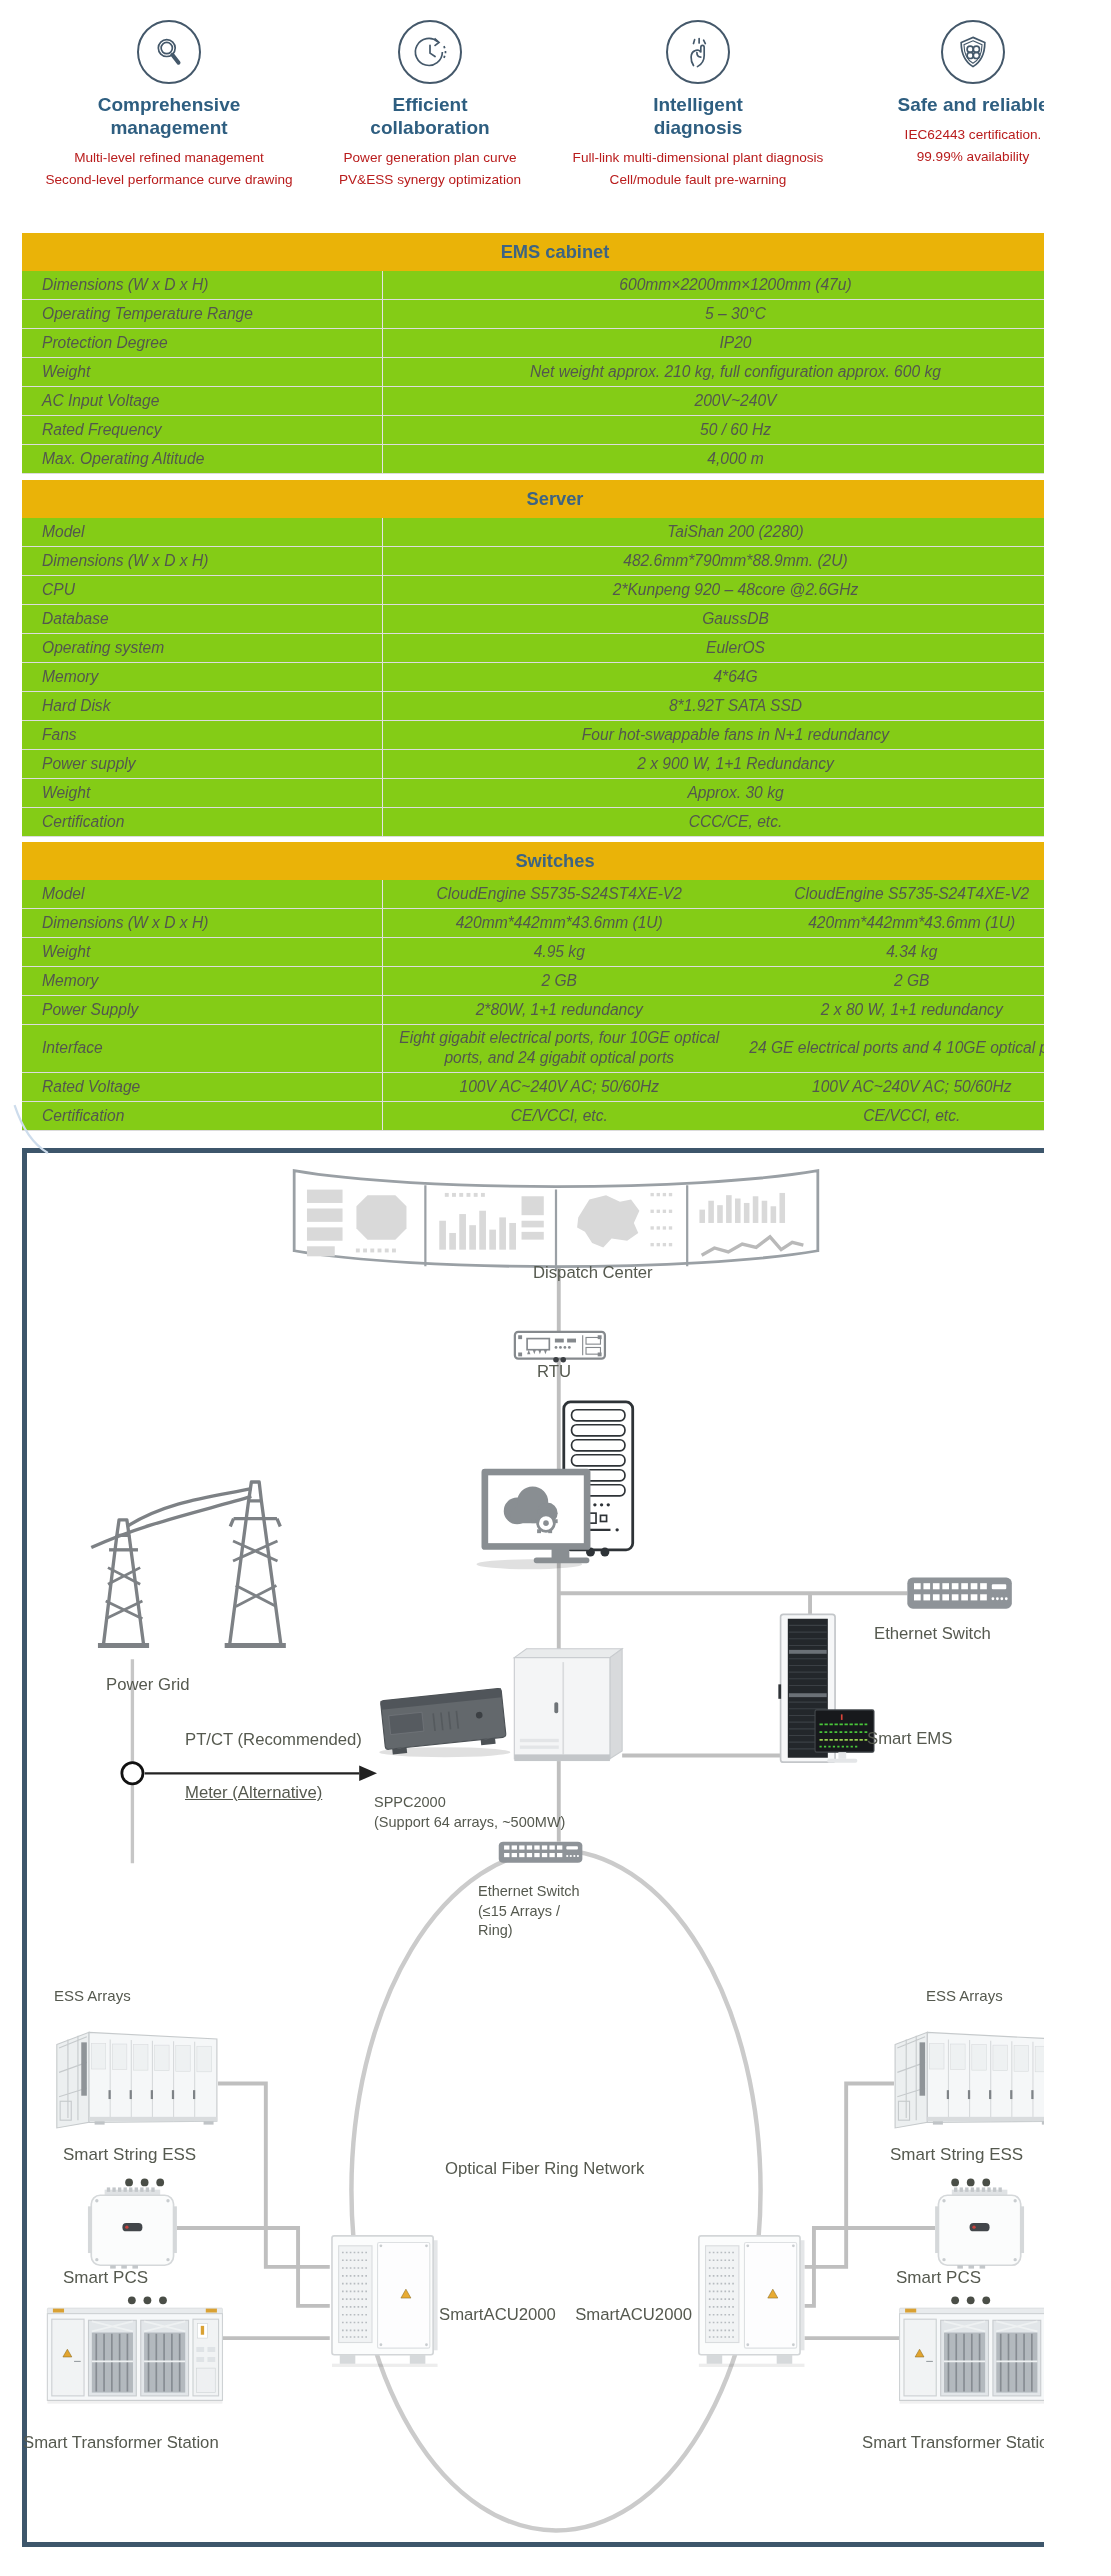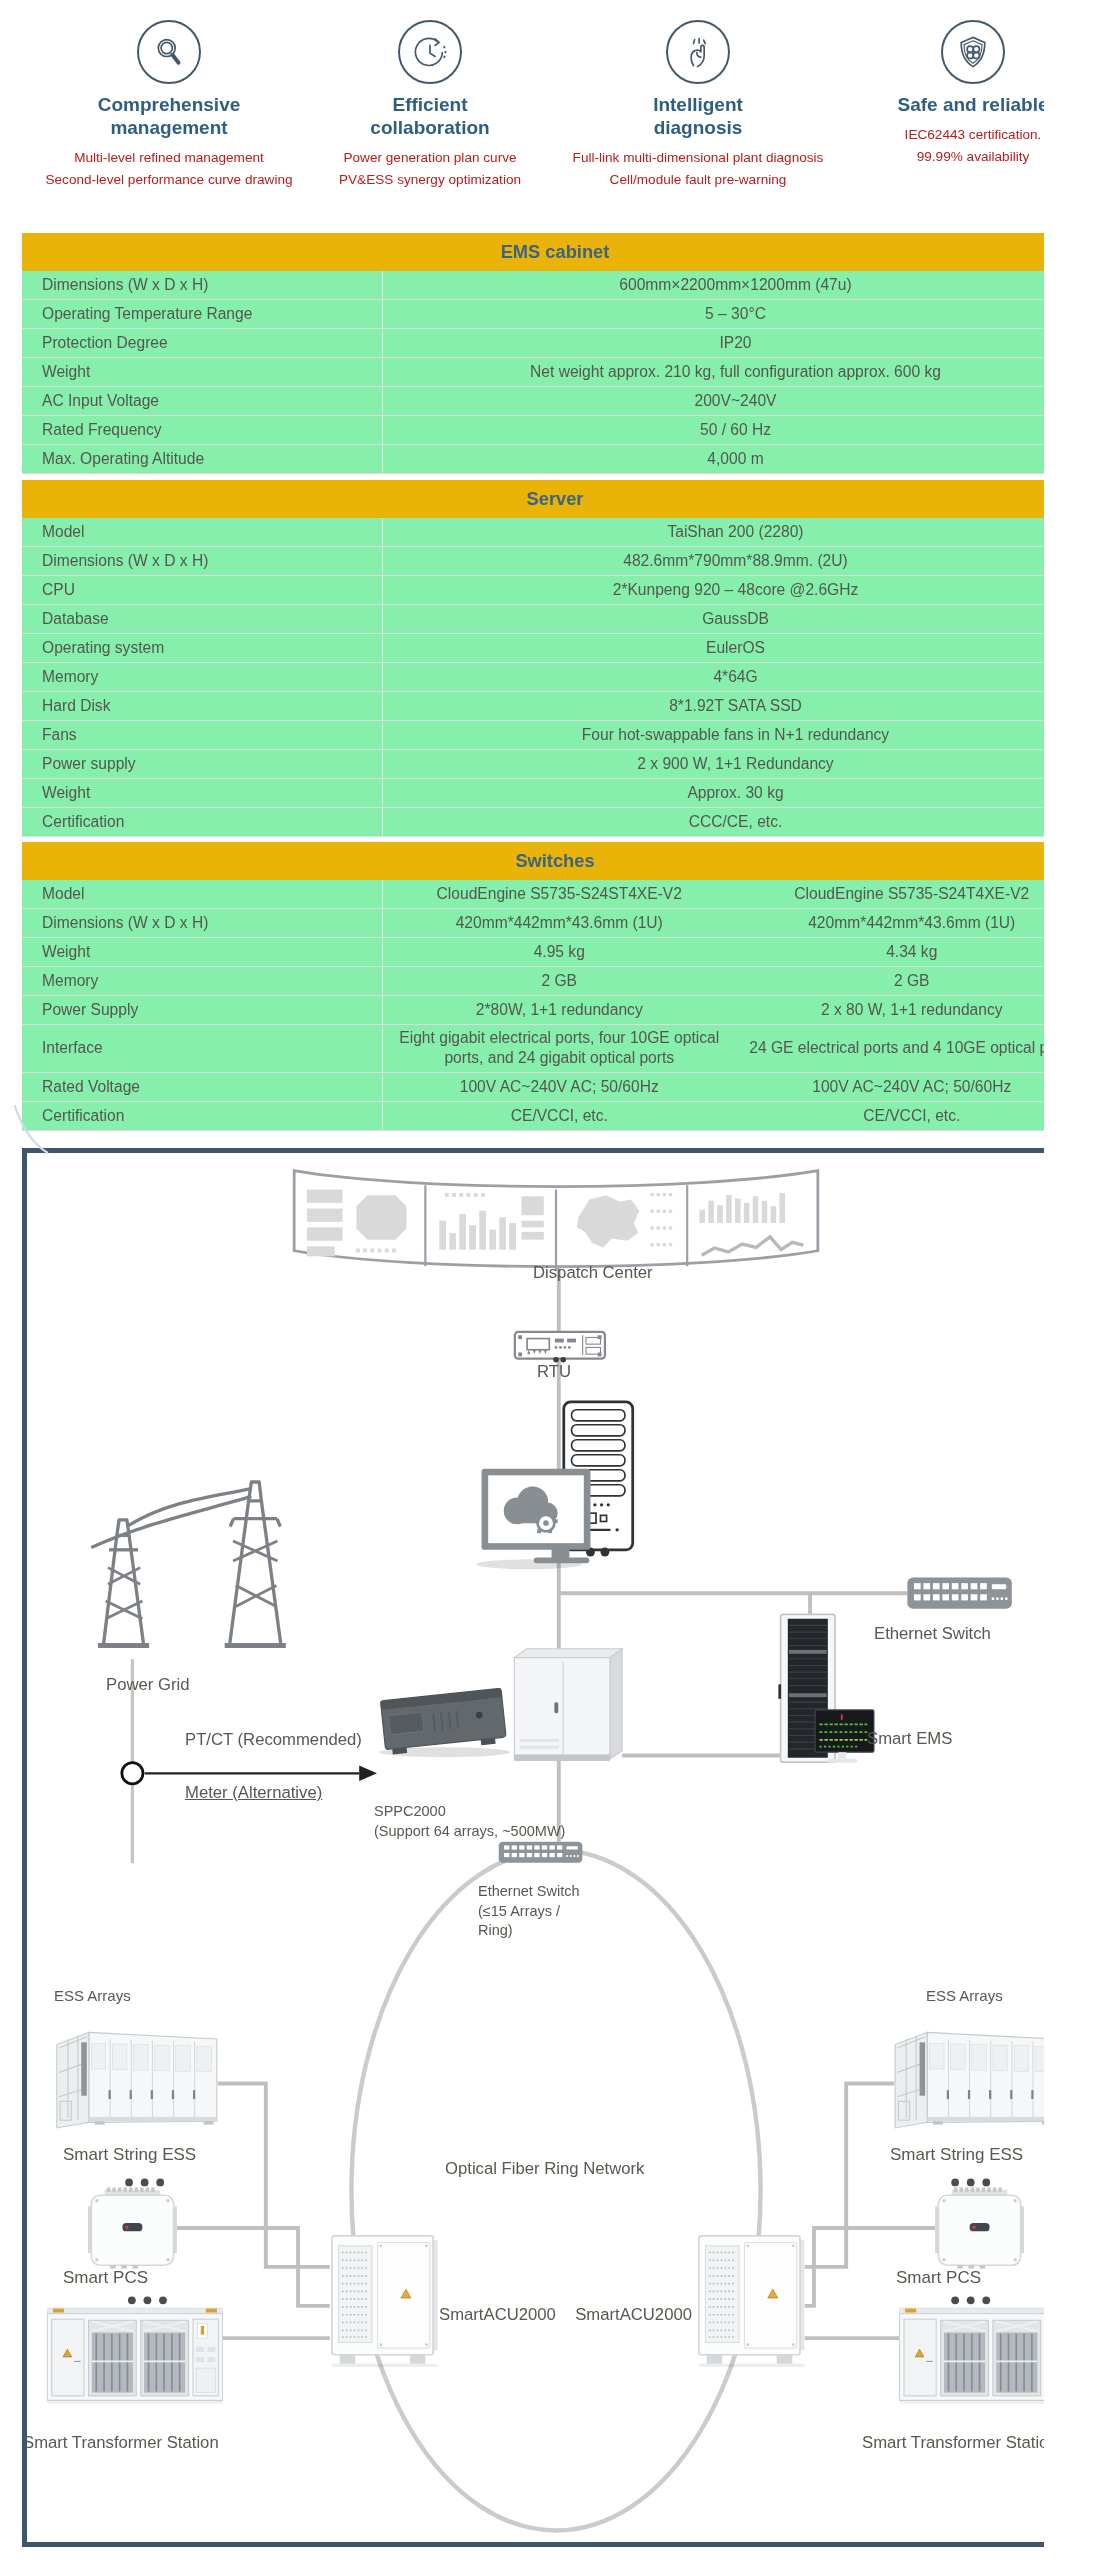--- a/index.html
+++ b/index.html
@@ -12,21 +12,21 @@
   .feature .ring svg{display:block;}
   .feature-title{width:172px;margin:9px auto 0;font-size:19px;font-weight:bold;
                  color:#2e5e80;line-height:23px;}
   .feature-sub{margin-top:7.8px;font-size:13.6px;color:#b91c1c;line-height:22px;white-space:nowrap;}
   
   #tables{position:absolute;left:22px;top:233px;width:1066px;}
   .spec-table{margin-top:5.6px;}
   .spec-table:first-child{margin-top:0;}
   .spec-header{height:38px;line-height:38px;background:#eab308;color:#3d6483;
                font-size:18.3px;font-weight:700;text-align:center;}
-  .spec-row{display:flex;min-height:28px;border-bottom:0.6px solid #dcdcdc;background:#86efac;}
+  .spec-row{display:flex;min-height:28px;border-bottom:0.6px solid #dcdcdc;background:#84cc16;font-style:italic;}
   .spec-row .cell{display:flex;align-items:center;font-size:15.6px;color:#53574e;line-height:20px;}
   .cell.label{flex:0 0 340px;padding-left:20px;}
   .cell.value{flex:1;justify-content:center;text-align:center;border-left:0.6px solid #e3e3e3;
               padding:3.3px 7.8px;}
   .cell.value ~ .cell.value{border-left:none;}
   
   #diagram-frame{position:absolute;left:22px;top:1148px;width:1066px;height:1399px;
                  border:5.6px solid #3d566b;background:#fff;box-sizing:border-box;}
   #gfx{position:absolute;left:0;top:0;}
   .dlabel{position:absolute;color:#55594f;font-size:16.7px;text-align:left;line-height:20px;}
@@ -618,21 +618,21 @@
     </g>
   </svg>
 
   <div class="dlabel" style="left:533px;top:1263px;width:200px;">Dispatch Center</div>
   <div class="dlabel" style="left:537px;top:1362px;width:89px;">RTU</div>
   <div class="dlabel" style="left:106px;top:1675px;width:167px;">Power Grid</div>
   <div class="dlabel left" style="left:185px;top:1730px;white-space:nowrap;">PT/CT (Recommended)</div>
   <div class="dlabel left" style="left:185px;top:1783px;white-space:nowrap;text-decoration:underline;">Meter (Alternative)</div>
   <div class="dlabel" style="left:874px;top:1624px;width:178px;">Ethernet Switch</div>
   <div class="dlabel" style="left:867px;top:1729px;width:145px;">Smart EMS</div>
-  <div class="dlabel small" style="left:374px;top:1793px;width:222px;margin-top:9px;">
+  <div class="dlabel small" style="left:374px;top:1793px;width:222px;">
     <div>SPPC2000</div>
       <div>(Support 64 arrays, ~500MW)</div>
   </div>
   <div class="dlabel small" style="left:478px;top:1882px;width:167px;">
     <div>Ethernet Switch</div>
     <div>(≤15 Arrays /</div>
     <div>Ring)</div>
   </div>
   <div class="dlabel" style="left:445px;top:2159px;width:222px;">Optical Fiber Ring Network</div>
   <div class="dlabel left" style="left:439px;top:2305px;white-space:nowrap;">SmartACU2000</div>

